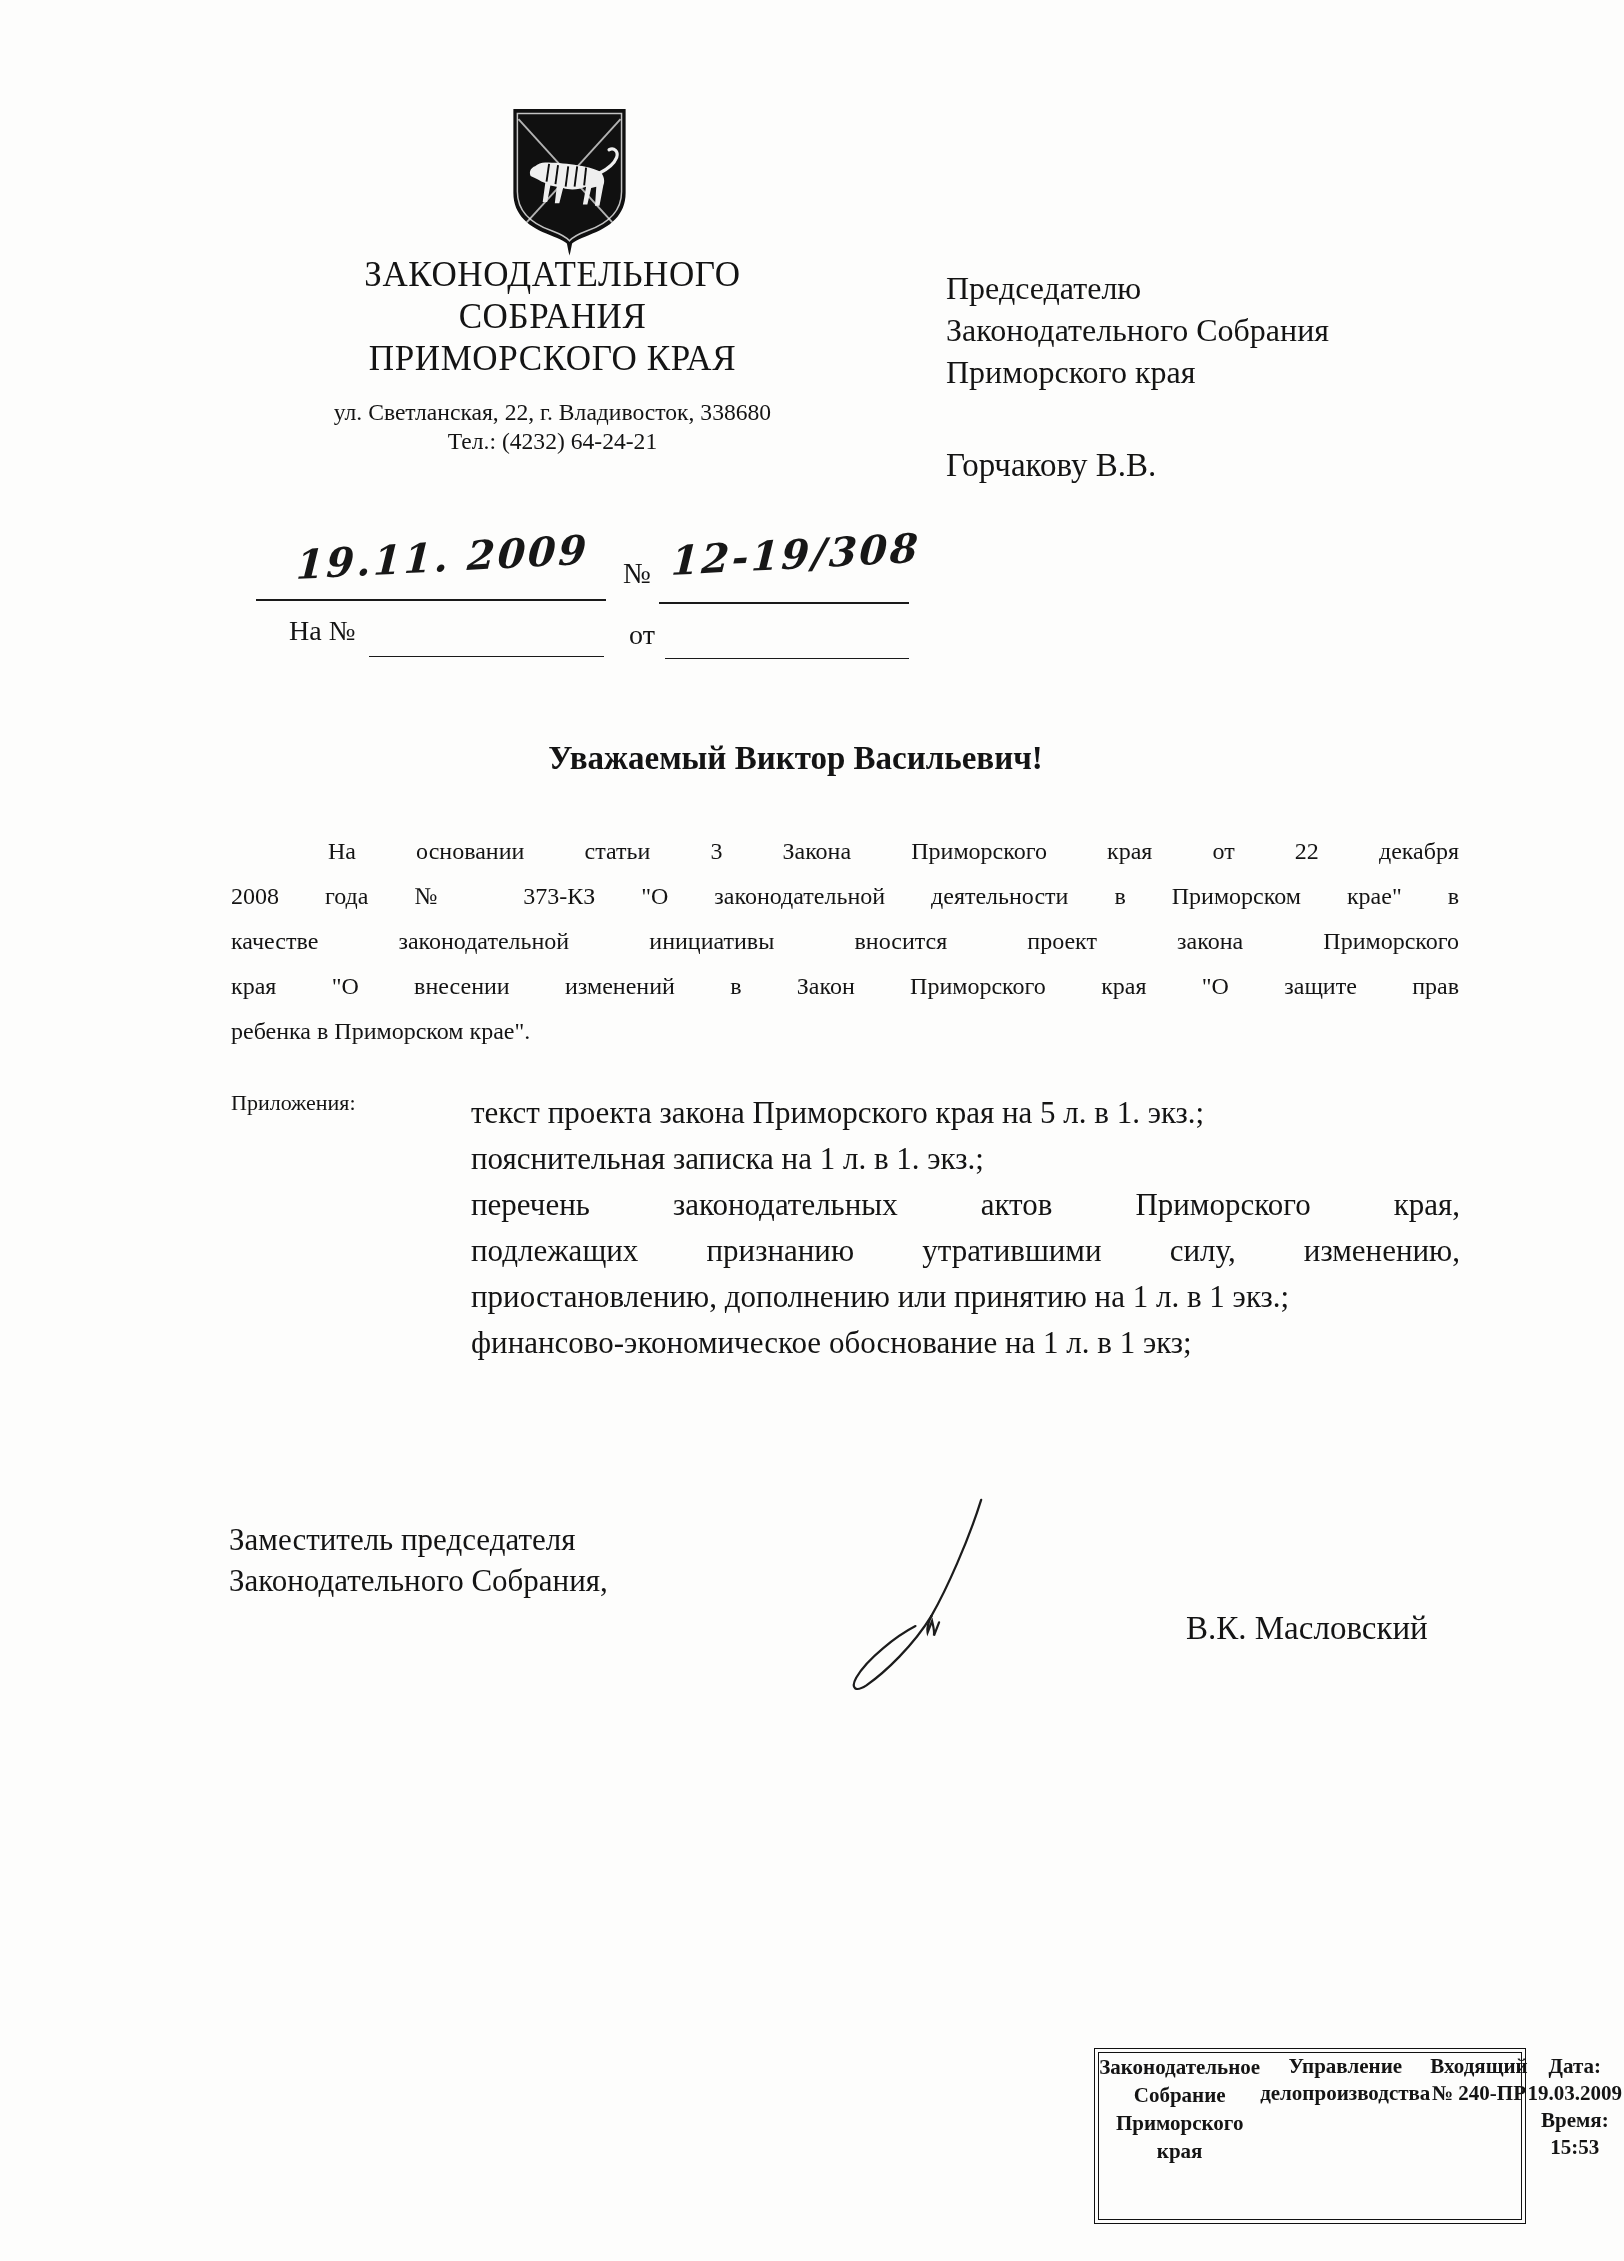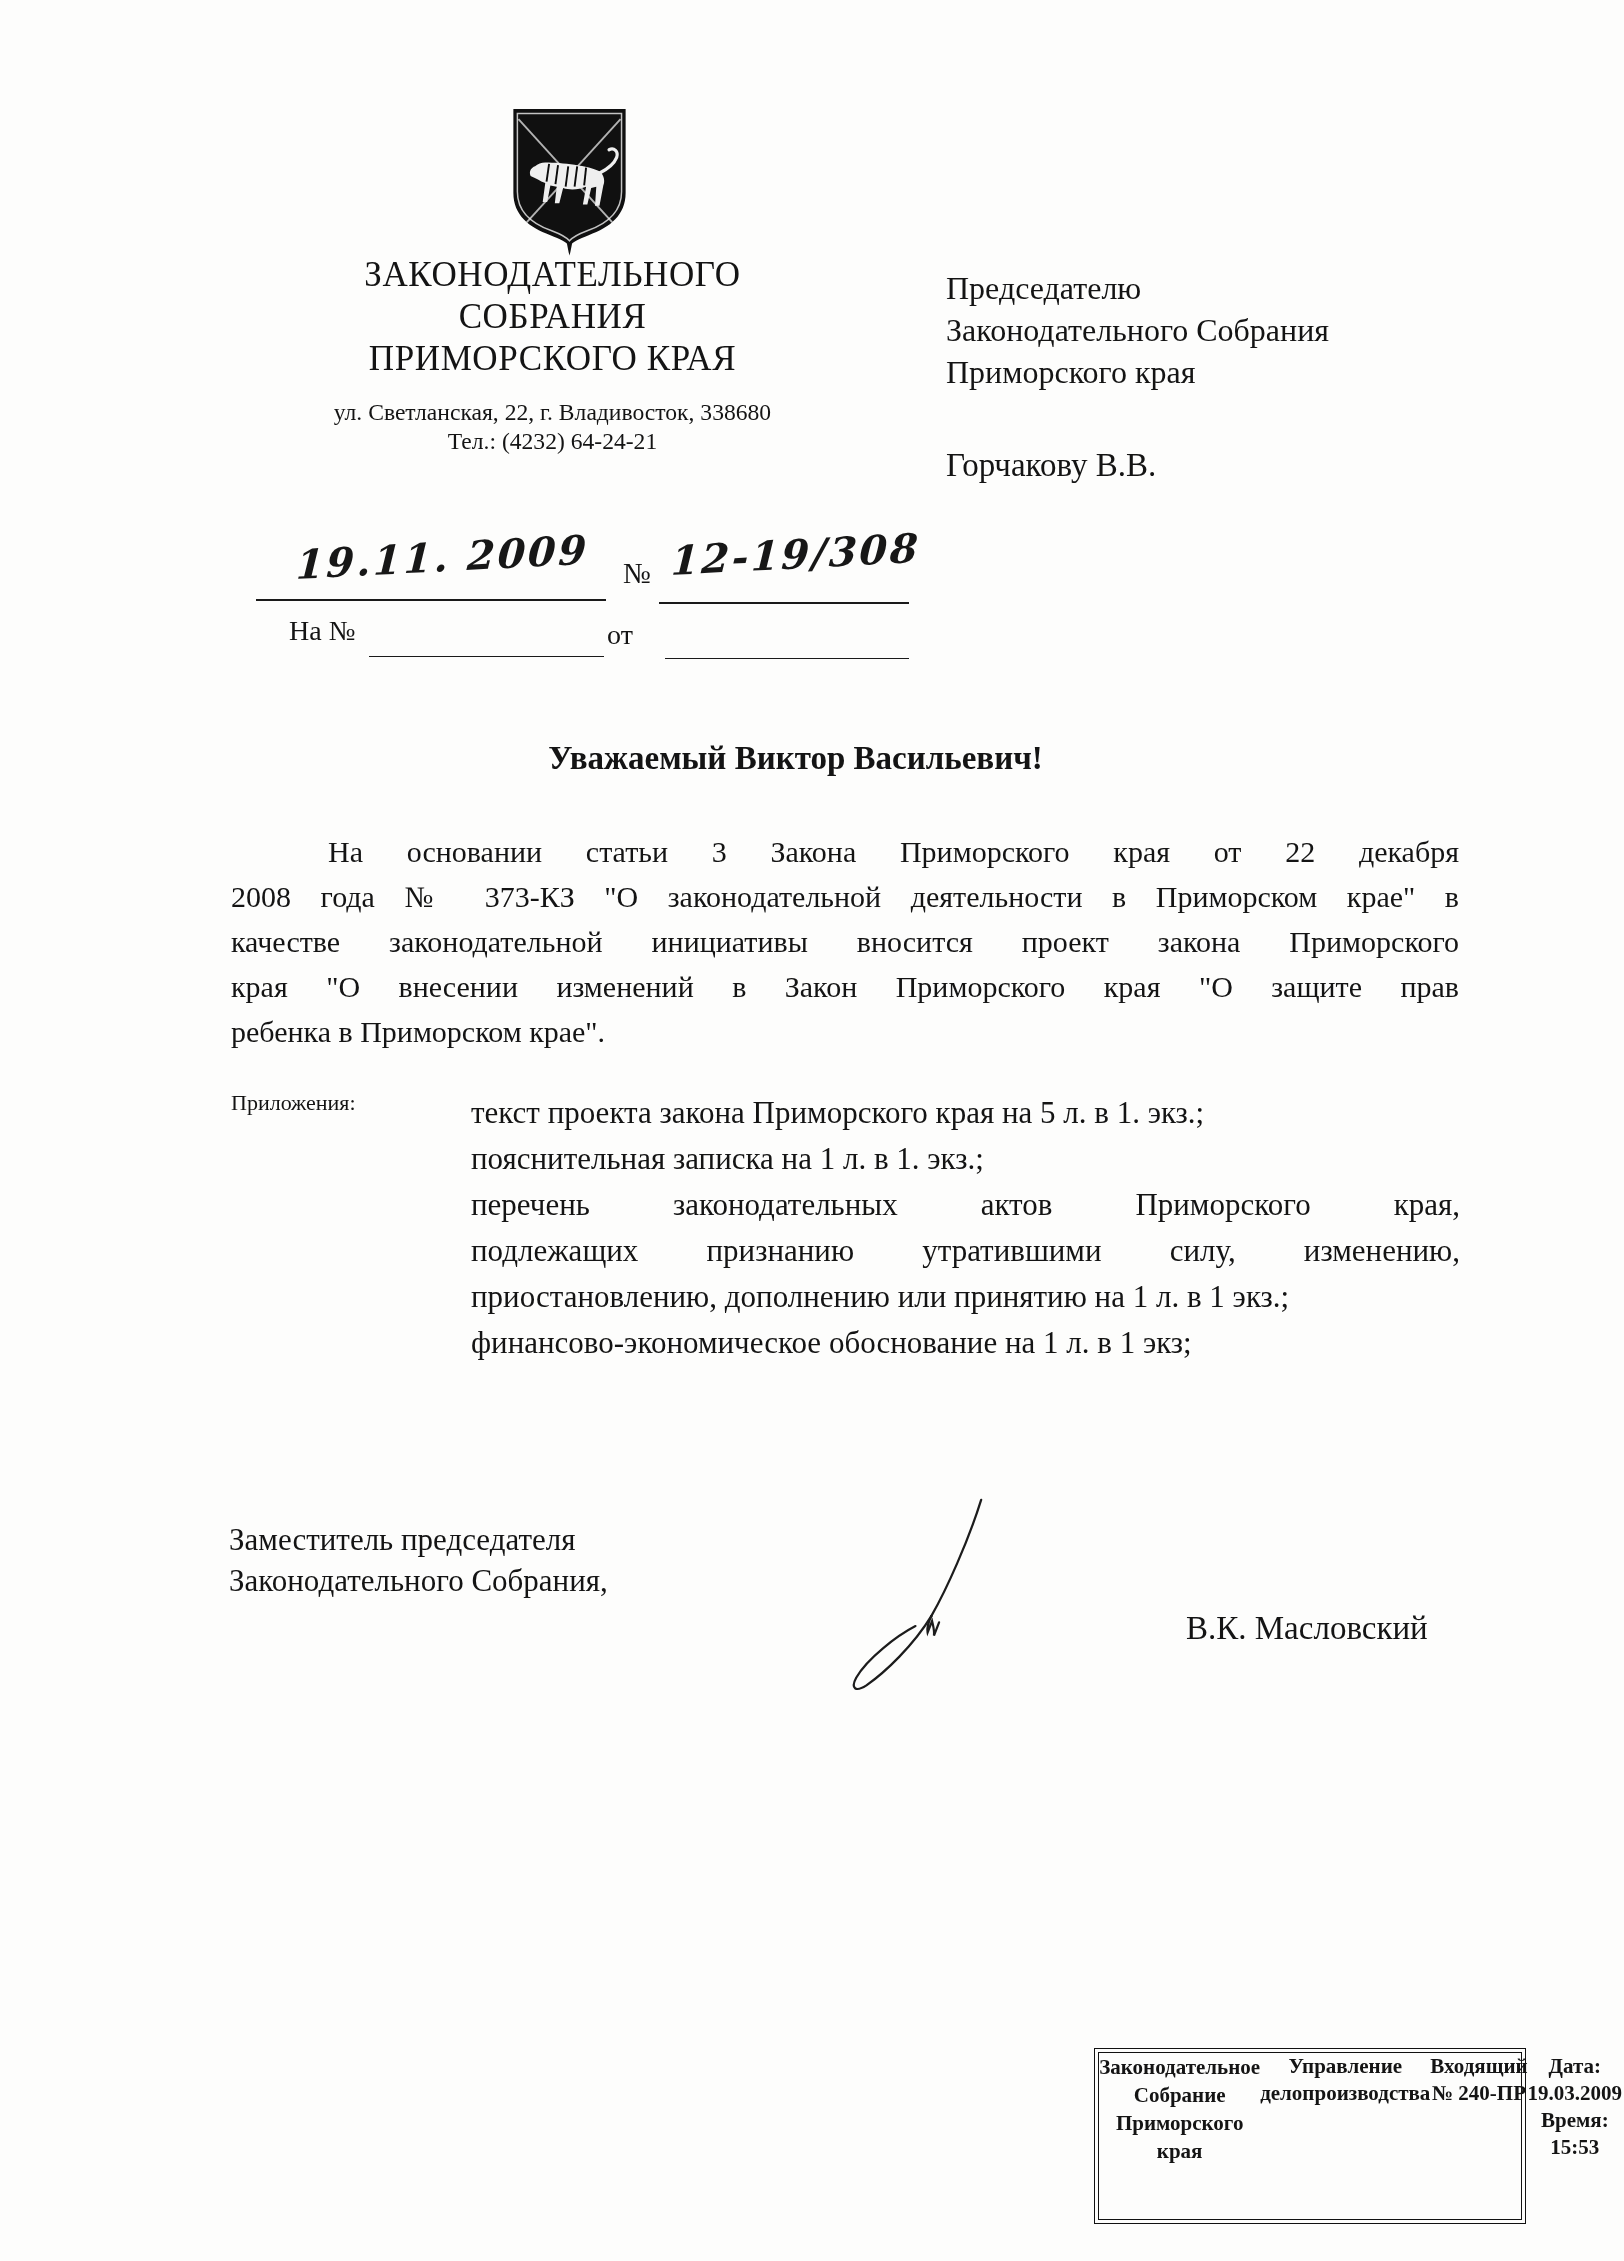--- a/index.html
+++ b/index.html
@@ -31,21 +31,21 @@
   }
   .ref-date{left:295px;top:541px;font-size:40px;}
   .ref-num{left:670px;top:537px;font-size:40px;}
   .ref-nosign{left:623px;top:557px;font-size:29px;}
   .rule{position:absolute;height:0;border-top:2.6px solid #1a1a1a;}
   .rule.thin{border-top-width:1.9px;}
   .ref-label{font-size:28px;}
 
   
   .salutation{left:310px;top:740px;width:971px;text-align:center;font-size:33px;font-weight:bold;}
-  .body-block{left:231px;top:829px;width:1228px;font-size:30px;line-height:45px;font-family:Liberation Serif, serif;}
+  .body-block{left:231px;top:829px;width:1228px;font-size:24px;line-height:45px;font-family:Liberation Serif, serif;}
   .body-line{text-align:justify;text-align-last:justify;}
   .body-line.first{text-indent:97px;}
   .body-line.last{text-align-last:left;}
 
   
   .att-label{left:231px;top:1090px;font-size:22px;}
   .att-block{left:471px;top:1090px;width:989px;font-size:31px;line-height:46px;}
   .att-line.j{text-align:justify;text-align-last:justify;}
 
   
@@ -114,21 +114,21 @@
   <div class="abs addressee-name">Горчакову В.В.</div>
 
   <div class="abs ref-date hw">19.11. 2009</div>
   <div class="rule" style="left:256px;top:599px;width:350px;"></div>
   <div class="abs ref-nosign">№</div>
   <div class="abs ref-num hw">12-19/308</div>
   <div class="rule" style="left:659px;top:602px;width:250px;"></div>
 
   <div class="abs ref-label" style="left:289px;top:615px;">На №</div>
   <div class="rule thin" style="left:369px;top:656px;width:235px;"></div>
-  <div class="abs ref-label" style="left:607px;top:619px;">от</div>
+  <div class="abs ref-label" style="left:629px;top:619px;">от</div>
   <div class="rule thin" style="left:665px;top:658px;width:244px;"></div>
 
   <div class="abs salutation">Уважаемый Виктор Васильевич!</div>
 
   <div class="abs body-block">
     <div class="body-line first">На основании статьи 3 Закона Приморского края от 22 декабря</div>
     <div class="body-line">2008 года № 373-КЗ "О законодательной деятельности в Приморском крае" в</div>
     <div class="body-line">качестве законодательной инициативы вносится проект закона Приморского</div>
     <div class="body-line">края "О внесении изменений в Закон Приморского края "О защите прав</div>
     <div class="body-line last">ребенка в Приморском крае".</div>

